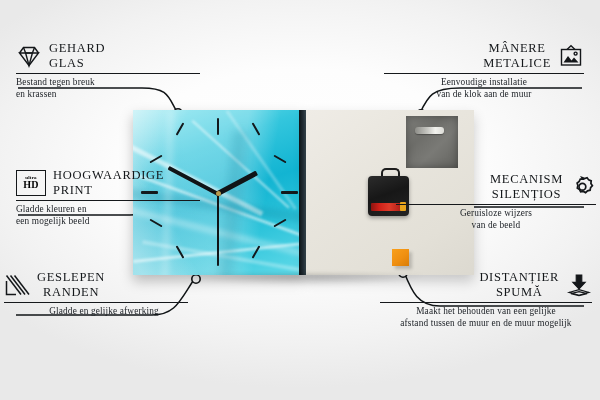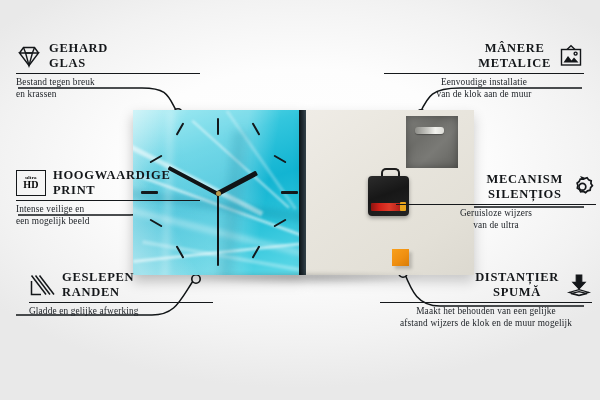--- a/index.html
+++ b/index.html
@@ -97,21 +97,21 @@
     box-shadow:3px 3px 3px rgba(0,0,0,.18);
   }
 
   
   .callout{position:absolute;width:200px;}
   .callout.left{text-align:left;}
   .callout.right{text-align:center;}
   .ch-row{display:flex;align-items:center;gap:7px;}
   .callout.right .ch-row{justify-content:flex-end;}
   .ch-title{
-    font-size:12.5px;font-weight:bold;letter-spacing:.7px;color:#14171a;
+    font-size:12.5px;font-weight:normal;letter-spacing:.7px;color:#14171a;
     line-height:14.5px;text-transform:uppercase;
   }
   .rule{height:1.4px;background:#15181b;margin:3px 0 3px 0;}
   .ch-desc{
     font-size:9.3px;color:#21252a;line-height:11.5px;letter-spacing:.15px;
   }
   .ico{width:26px;height:24px;flex:0 0 26px;display:block;}
 </style>
 </head>
 <body>
@@ -211,25 +211,25 @@
       <span class="ico" style="border:1.6px solid #14171a;width:28px;height:24px;flex:0 0 28px;display:flex;flex-direction:column;align-items:center;justify-content:center;line-height:1;">
         <span style="font-size:5px;font-weight:bold;letter-spacing:.2px;">ultra</span>
         <span style="font-size:10px;font-weight:bold;letter-spacing:.3px;">HD</span>
       </span>
       <div>
         <div class="ch-title">HOOGWAARDIGE</div>
         <div class="ch-title">PRINT</div>
       </div>
     </div>
     <div class="rule" style="width:184px;"></div>
-    <div class="ch-desc">Intense veilige en</div>
+    <div class="ch-desc">Gladde kleuren en</div>
     <div class="ch-desc">een mogelijk beeld</div>
   </div>
 
-  <div class="callout left" style="left:29px;top:270px;">
+  <div class="callout left" style="left:4px;top:270px;text-align:center;">
     <div class="ch-row">
       <svg class="ico" viewBox="0 0 26 24">
         <g stroke="#14171a" stroke-width="1.5" fill="none">
           <path d="M2.5,2.5 L17,21.5"></path>
           <path d="M6.5,2.5 L21,21.5"></path>
           <path d="M10.5,2.5 L25,21.5"></path>
           <path d="M2.5,8 L2.5,21.5 L12,21.5"></path>
         </g>
       </svg>
       <div>
@@ -270,35 +270,35 @@
       </div>
       <svg class="ico" viewBox="0 0 26 24">
         <g fill="none" stroke="#14171a" stroke-width="1.7">
           <path d="M13,2.6 l2.6,1.0 2.5,-0.9 1.6,2.2 2.5,1.0 -0.3,2.6 1.5,2.2 -1.8,1.9 -0.5,2.6 -2.6,0.6 -1.9,1.8 -2.3,-1.2 -2.6,0.4 -1.2,-2.3 -2.2,-1.4 0.6,-2.6 -0.8,-2.5 2.1,-1.6 1.1,-2.4 2.6,0.1 Z" transform="translate(-1,0)"></path>
           <circle cx="12.4" cy="11.8" r="3.4"></circle>
         </g>
       </svg>
     </div>
     <div class="rule" style="width:200px;"></div>
     <div class="ch-desc">Geruisloze wijzers</div>
-    <div class="ch-desc">van de ultra</div>
+    <div class="ch-desc">van de beeld</div>
   </div>
 
   <div class="callout right" style="left:384px;top:270px;width:212px;left:380px;">
     <div class="ch-row">
       <div>
         <div class="ch-title">DISTANȚIER</div>
         <div class="ch-title">SPUMĂ</div>
       </div>
       <svg class="ico" viewBox="0 0 26 24">
         <g fill="#14171a" stroke="#14171a" stroke-width="1.1">
           <path d="M10.2,2 h5.6 v7.4 h3.4 L13,16 L6.8,9.4 h3.4 Z"></path>
           <path d="M13,16.6 L23,19.4 L13,22.2 L3,19.4 Z" fill="none"></path>
           <path d="M13,18.6 L21,20.6 L13,22.6 L5,20.6 Z" fill="none"></path>
         </g>
       </svg>
     </div>
     <div class="rule" style="width:212px;"></div>
     <div class="ch-desc">Maakt het behouden van een gelijke</div>
-    <div class="ch-desc">afstand wijzers de klok en de muur mogelijk</div>
+    <div class="ch-desc">afstand tussen de muur en de muur mogelijk</div>
   </div>
 
 </div>
 
 </body></html>

